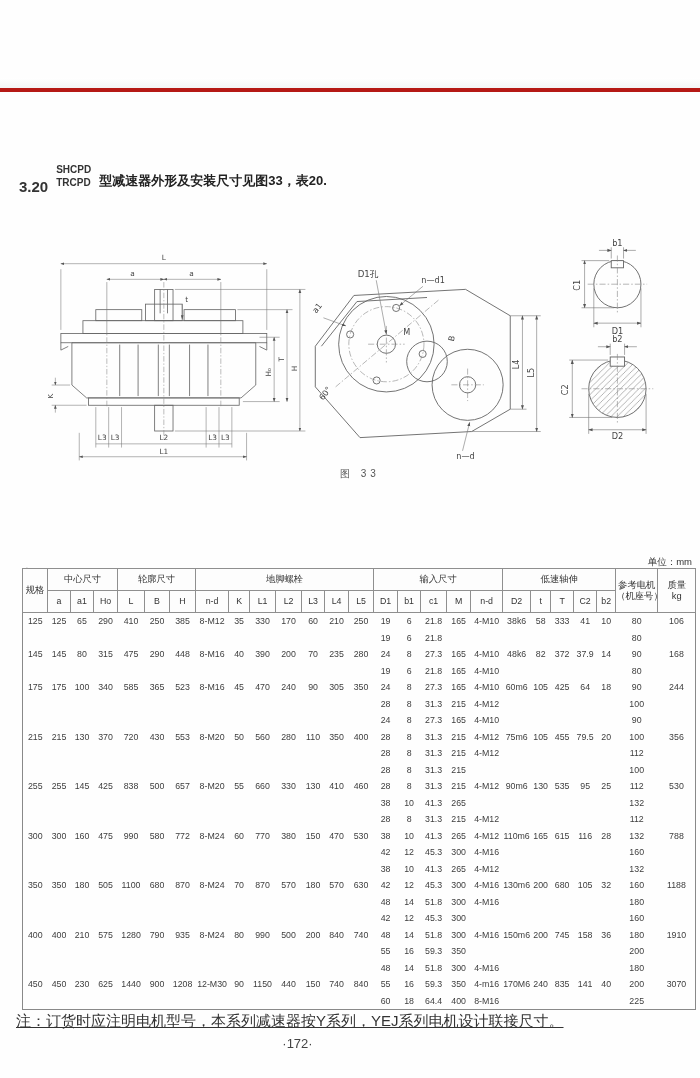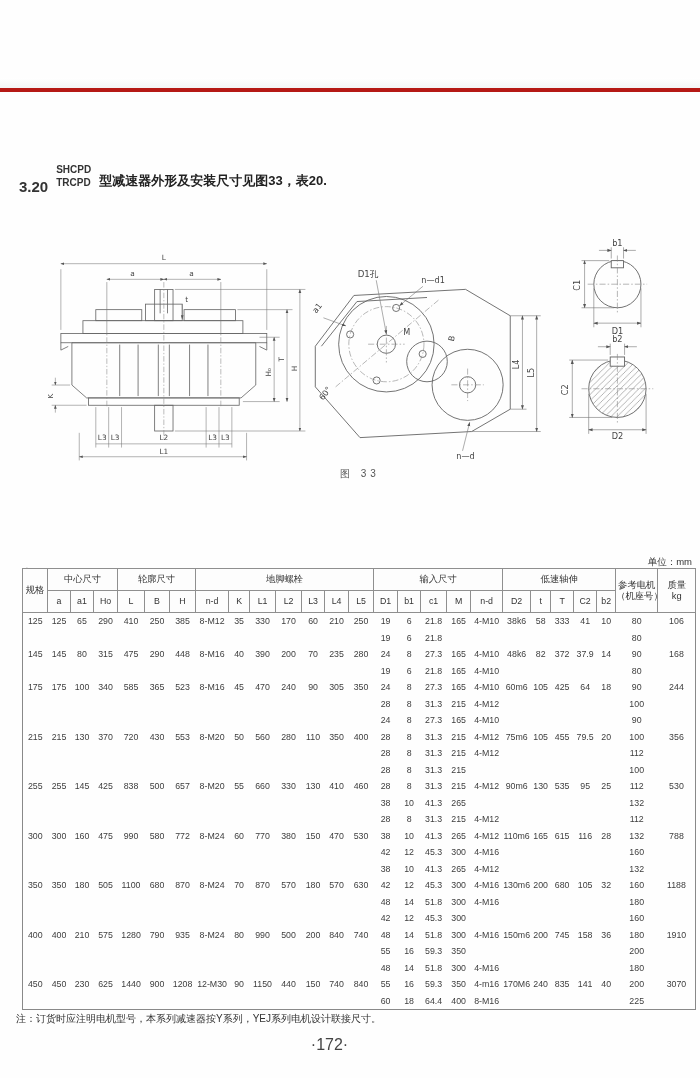--- a/index.html
+++ b/index.html
@@ -33,23 +33,23 @@
   table.dims thead th {
     border:1px solid #8f8f8f; font-weight:normal; font-size:8.8px; color:#333;
     padding:0; height:21px; line-height:1.15; overflow:hidden; white-space:nowrap;
     background:#fdfdfd;
   }
   table.dims thead th.grp { font-size:9.3px; }
   table.dims tbody td {
     font-size:8.8px; color:#3d3d3d; text-align:center; padding:0; height:16.5px;
     line-height:16.5px; overflow:visible; white-space:nowrap; border:none;
   }
-  .note { position:absolute; left:16px; top:1012px; font-size:10px; color:#333; }
+  .note { position:absolute; left:16px; top:1012px; font-size:15px; color:#333;text-decoration:underline; }
   .page-num { position:absolute; left:0; top:1036px; width:595px; text-align:center;
-    font-size:16px; color:#444;padding-left:32px; }
+    font-size:13px; color:#444; }
 </style>
 </head>
 <body>
 
 <div class="page">
 
   <div class="rule-shadow"></div>
   <div class="red-rule" style="background:#b51915;"></div>
 
   <div class="heading">

